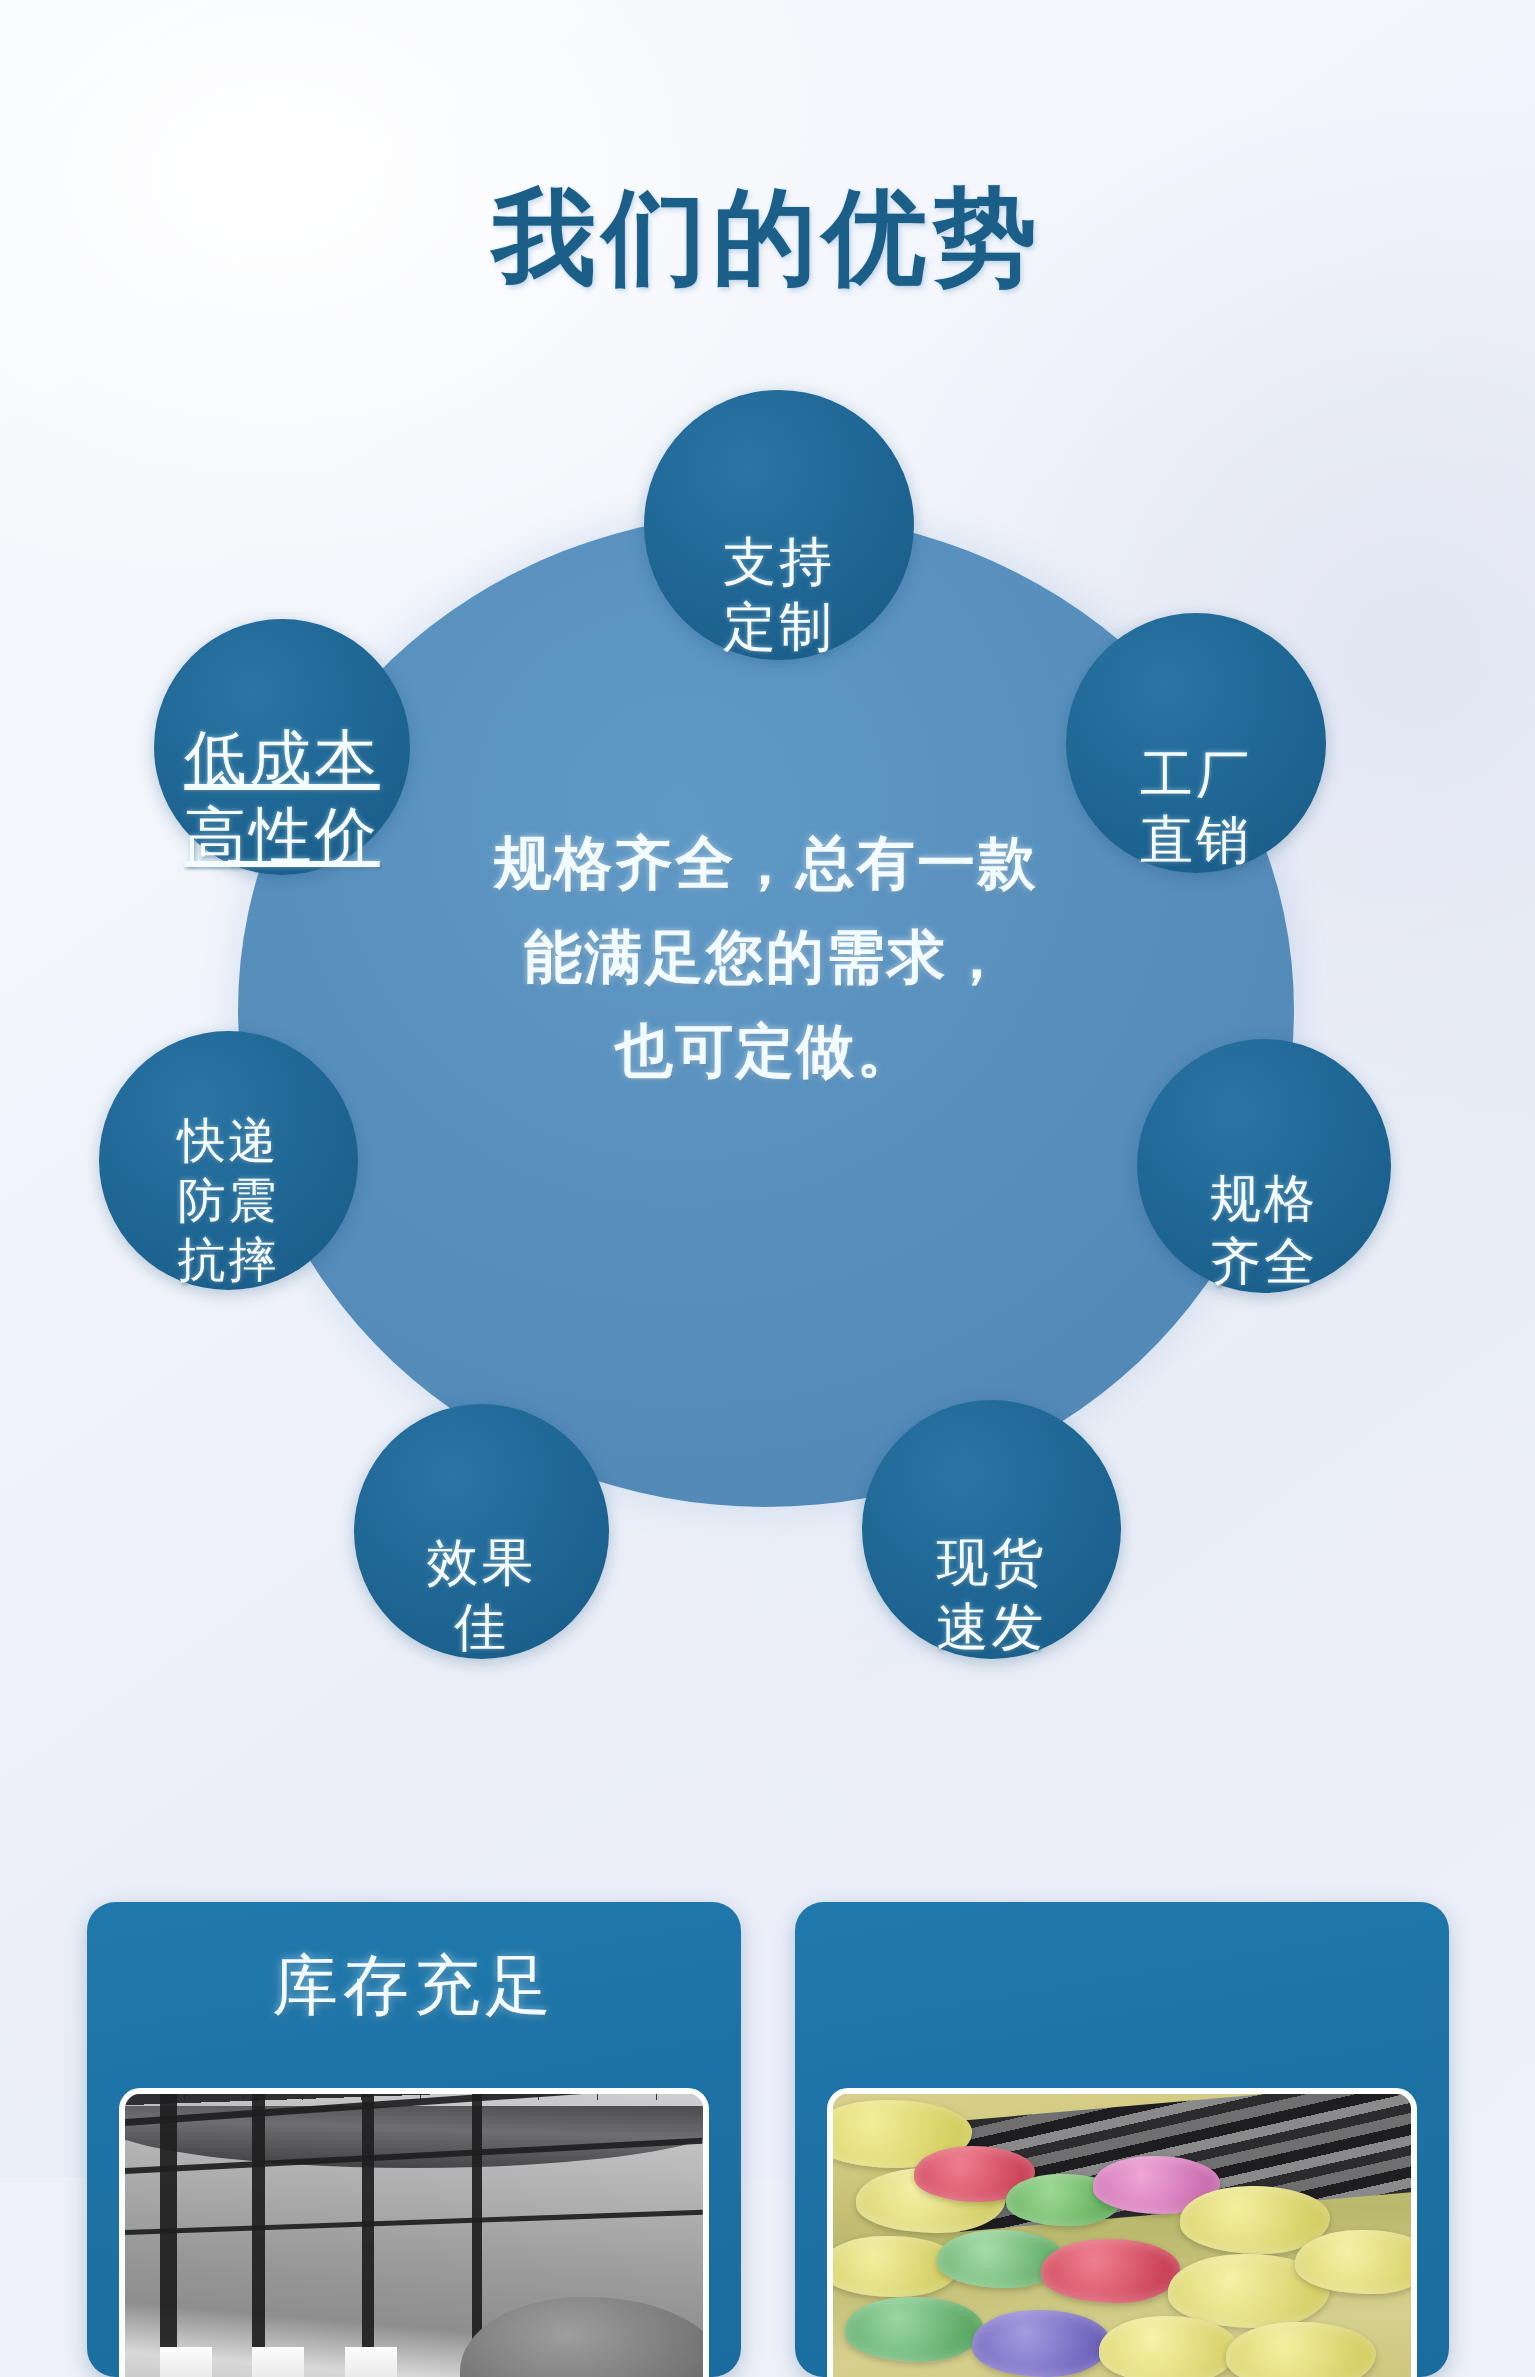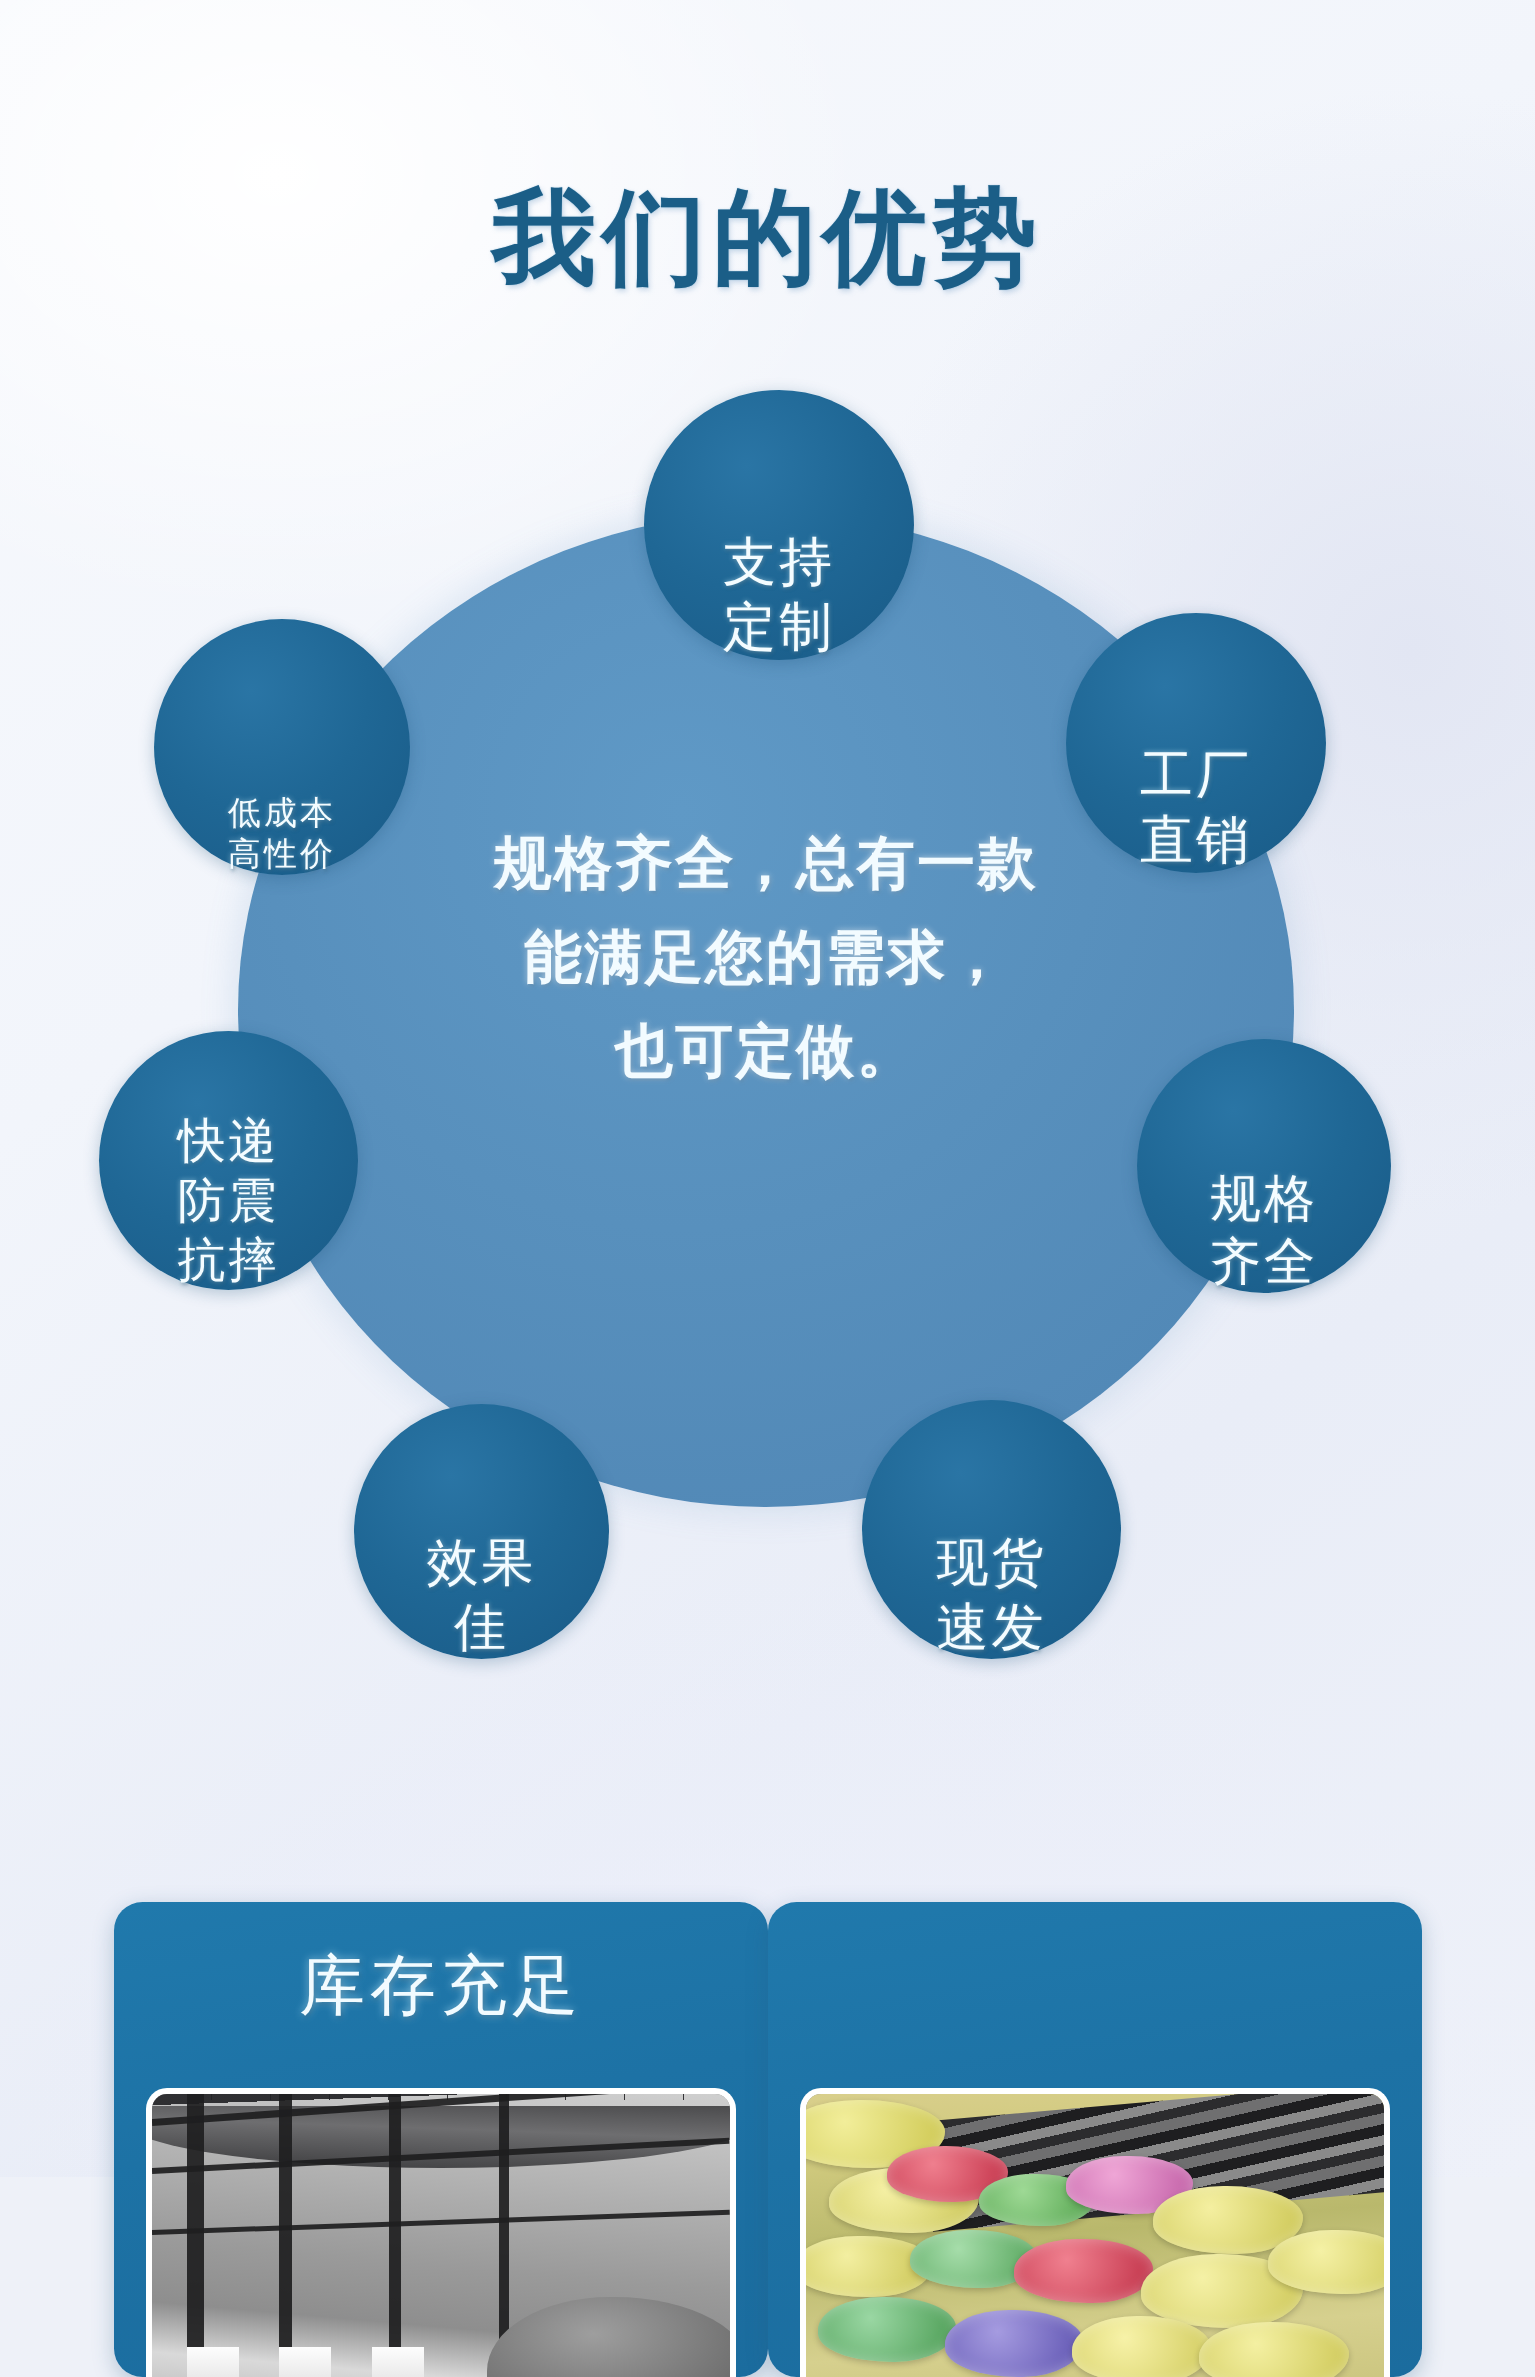--- a/index.html
+++ b/index.html
@@ -68,34 +68,34 @@
     color:#f4fcff;
     font-weight:500;
     line-height:1.24;
     letter-spacing:3.1px;
     text-shadow:0 0 5.6px rgba(200,240,255,.6), 1.2px 1.9px 3.7px rgba(10,50,80,.45);
     box-shadow:0 3.7px 16px rgba(25,80,120,.28);
   }
   .bubble span{display:block;white-space:nowrap;}
 
   #b-top   {left:644px;top:390px; width:270px;height:270px; font-size:53px;}
-  #b-left1 {left:154px; top:619px;width:256px;height:256px; font-size:33px;}
+  #b-left1 {left:154px; top:619px;width:256px;height:256px; font-size:62px;text-decoration:underline;}
   #b-right1{left:1066px;top:613px; width:260px;height:260px; font-size:53px;}
   #b-left2 {left:99px; top:1031px;width:259px;height:259px; font-size:48px;}
   #b-right2{left:1137px;top:1039px;width:254px;height:254px; font-size:51px;}
   #b-bot1  {left:354px; top:1404px;width:255px;height:255px; font-size:52px;}
   #b-bot2  {left:862px;top:1400px;width:259px;height:259px; font-size:52px;}
 
   
   .cards{
     position:absolute;
     left:87px;top:1902px;
     width:1362px;
     display:flex;
-    justify-content:center;
+    justify-content:space-between;
   }
   .card{
     width:654px;
     height:475px;
     border-radius:28.5px;
     background:linear-gradient(170deg,#2079ac 0%,#1d72a5 45%,#1b6c9e 100%);
     box-shadow:0 6.2px 21px rgba(40,90,130,.28);
     overflow:hidden;
     position:relative;
   }

